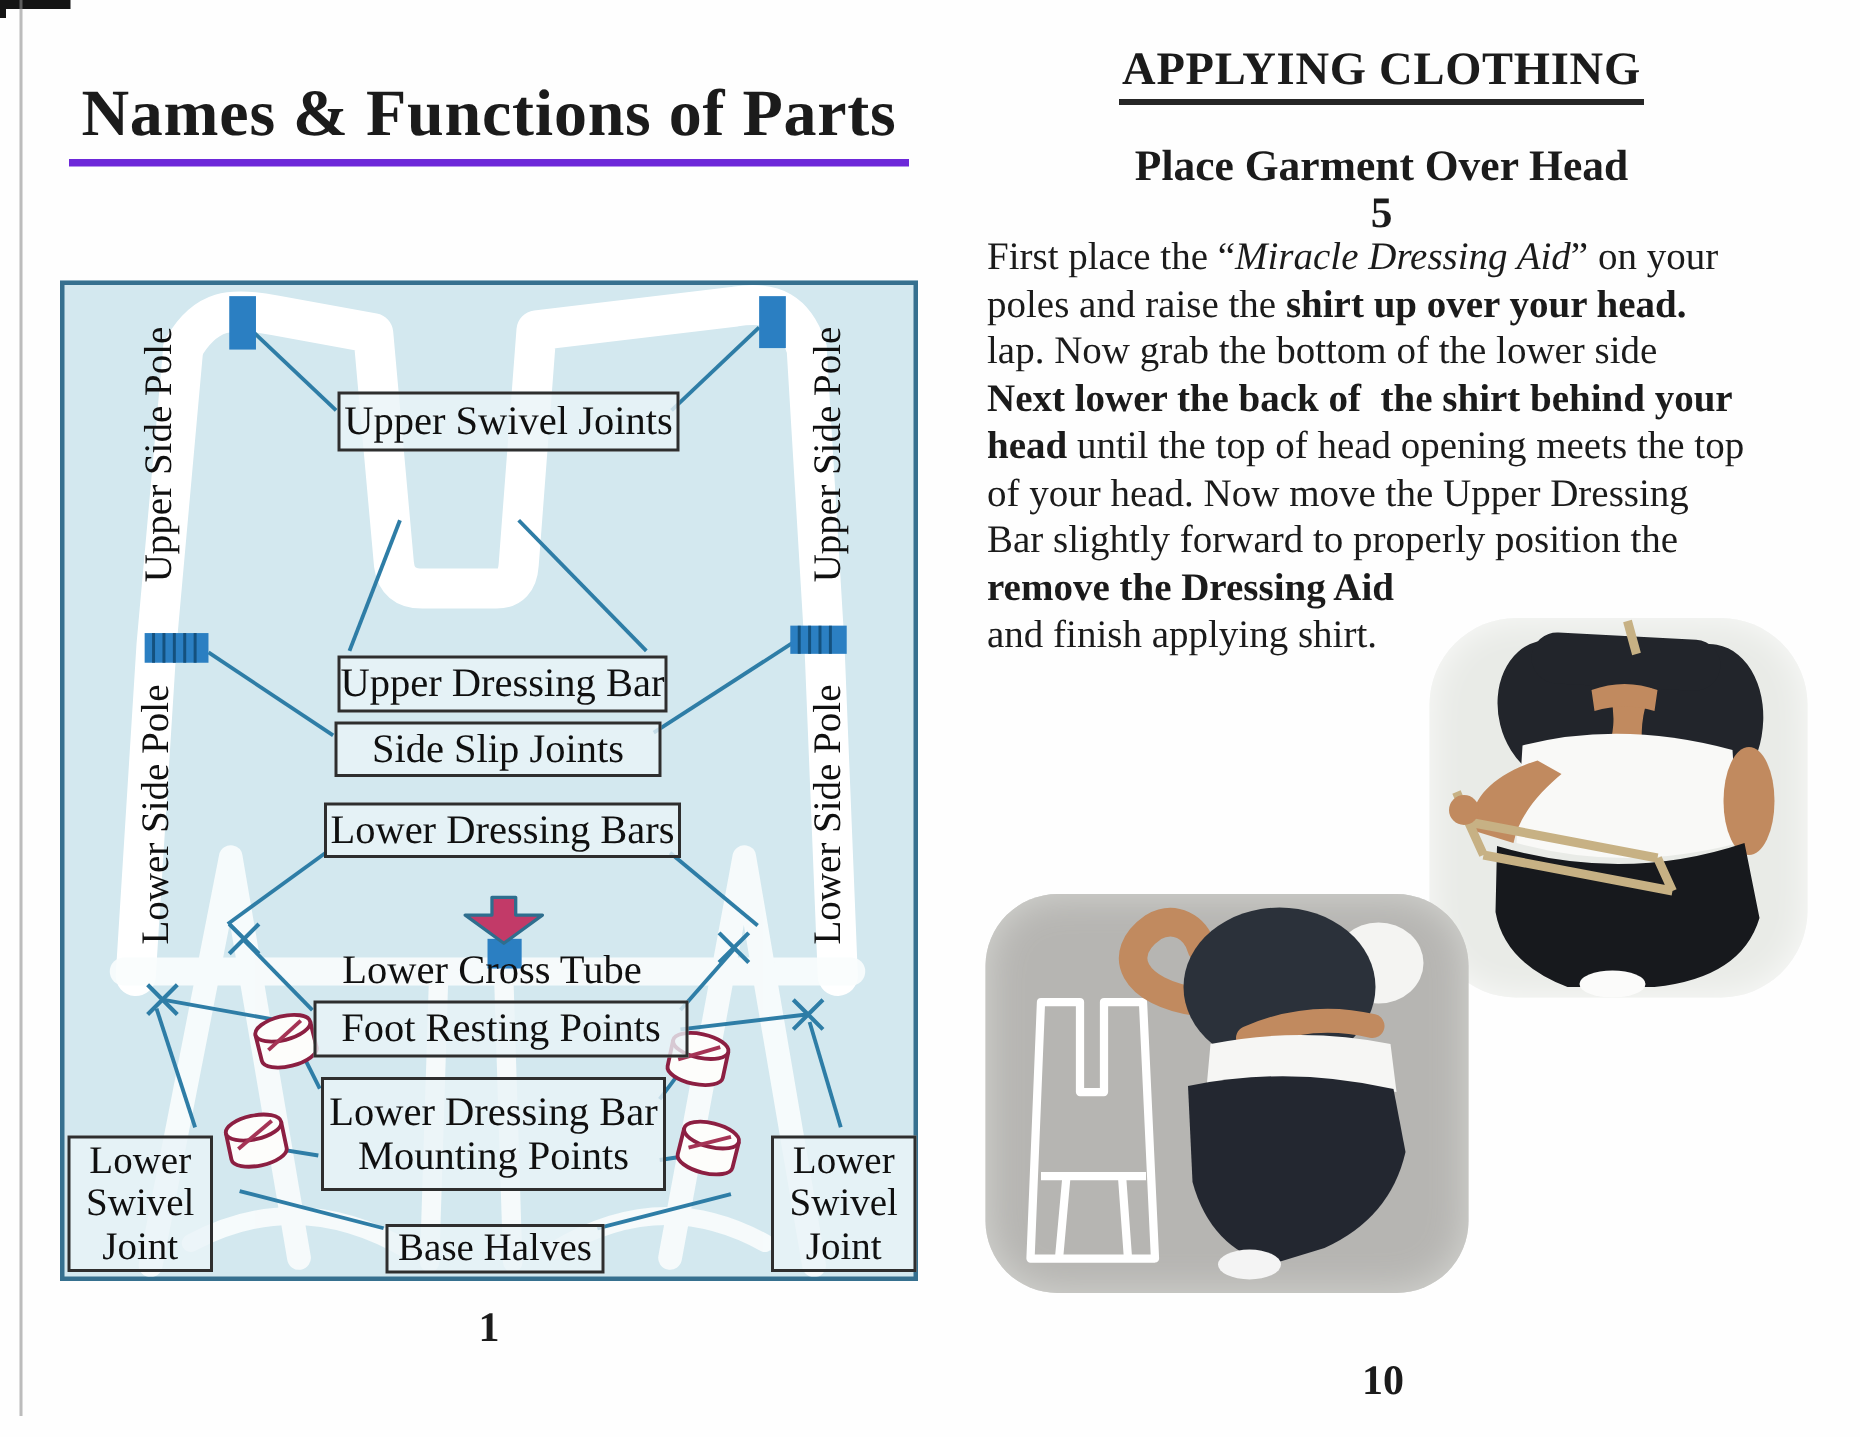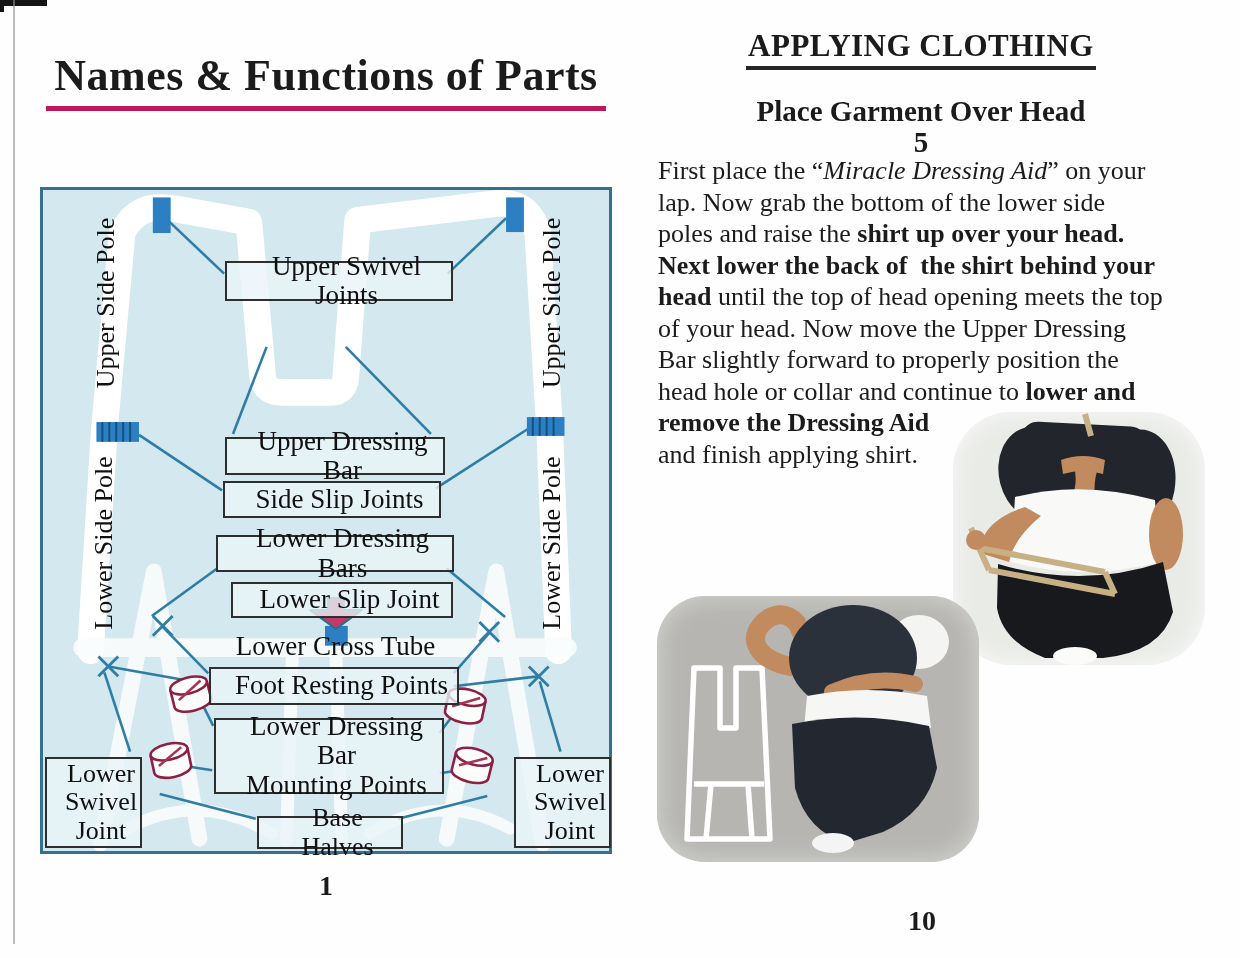--- a/index.html
+++ b/index.html
@@ -8,29 +8,29 @@
     font-family: "Liberation Serif", "DejaVu Serif", serif;
     background:#fefefe; color:#1b1b1b; position:relative; overflow:hidden;
   }
   .artifact-corner { position:absolute; left:0; top:0; width:47px; height:6px; background:#141414; }
   .artifact-corner2 { position:absolute; left:0; top:0; width:4px; height:12px; background:#141414; }
   .artifact-line { position:absolute; left:13px; top:0; width:2px; height:944px; background:#8f8f8f; opacity:.6; }
 
   
   .left-title-wrap { position:absolute; left:40px; top:50px; width:572px; text-align:center; }
   .left-title { display:inline-block; font-size:44px; font-weight:bold; letter-spacing:.5px;
-    border-bottom:5px solid #be185d; padding:0 8px 5px 8px; }
+    border-bottom:5px solid #6d28d9; padding:0 8px 5px 8px; }
 
   .diagram { position:absolute; left:40px; top:187px; width:572px; height:667px;
     background:#d3e8ef; border:3px solid #36708f; }
   .diagram svg.layer { position:absolute; left:0; top:0; width:100%; height:100%; }
 
   .dlabel { position:absolute; border:2px solid #2e2e2e; background:rgba(234,244,248,.8);
     display:flex; align-items:center; justify-content:center; text-align:center;
-    font-size:27px; line-height:1.08; color:#101010; white-space:pre-line;padding-left:15px; }
+    font-size:27px; line-height:1.08; color:#101010; white-space:pre-line; }
   .dlabel.noborder { border:none; background:transparent; }
   .vlabel { position:absolute; font-size:26px; color:#101010; text-align:center;
     transform:rotate(-90deg); width:184px; height:34px; line-height:34px; white-space:nowrap; }
 
   .page-num { position:absolute; font-size:28px; font-weight:bold; width:60px; text-align:center; }
 
   
   .r-title-wrap { position:absolute; left:655px; top:28px; width:532px; text-align:center; }
   .r-title { display:inline-block; font-size:31px; font-weight:bold; letter-spacing:.5px;
     border-bottom:4px solid #262626; padding:0 2px 2px 2px; }
@@ -158,21 +158,20 @@
 
   <div class="vlabel" style="left:-29px; top:96px;">Upper Side Pole</div>
   <div class="vlabel" style="left:417px; top:96px;">Upper Side Pole</div>
   <div class="vlabel" style="left:-31px; top:336px;">Lower Side Pole</div>
   <div class="vlabel" style="left:417px; top:336px;">Lower Side Pole</div>
 
   <div class="dlabel" style="left:182px; top:71px; width:228px; height:40px;">Upper Swivel Joints</div>
   <div class="dlabel" style="left:182px; top:247px; width:220px; height:38px;">Upper Dressing Bar</div>
   <div class="dlabel" style="left:180px; top:291px; width:218px; height:37px;">Side Slip Joints</div>
   <div class="dlabel" style="left:173px; top:345px; width:238px; height:37px;">Lower Dressing Bars</div>
-  <div class="dlabel" style="left:188px; top:392px; width:222px; height:36px;">Lower Slip Joint</div>
   <div class="dlabel noborder" style="left:154px; top:442px; width:262px; height:30px;">Lower Cross Tube</div>
   <div class="dlabel" style="left:166px; top:477px; width:250px; height:38px;">Foot Resting Points</div>
   <div class="dlabel" style="left:171px; top:528px; width:230px; height:76px;">Lower Dressing Bar
 Mounting Points</div>
   <div class="dlabel" style="left:214px; top:626px; width:146px; height:33px; font-size:26px;">Base Halves</div>
   <div class="dlabel" style="left:2px; top:567px; width:97px; height:91px; font-size:26px;">Lower
 Swivel
 Joint</div>
   <div class="dlabel" style="left:471px; top:567px; width:97px; height:91px; font-size:26px;">Lower
 Swivel
@@ -182,27 +181,26 @@
 <div class="page-num" style="left:296px; top:870px;">1</div>
 
 <div class="r-title-wrap">
   <span class="r-title">APPLYING CLOTHING</span>
 </div>
 <div class="r-sub">Place Garment Over Head</div>
 <div class="r-step">5</div>
 
 <div class="r-body">
     <div class="body-line"><span class="seg-n">First place the “</span><span class="seg-bi">Miracle Dressing Aid</span><span class="seg-n">” on your</span></div>
+    <div class="body-line"><span class="seg-n">poles and raise the </span><span class="seg-b">shirt up over your head.</span></div>
     <div class="body-line"><span class="seg-n">lap. Now grab the bottom of the lower side</span></div>
-    <div class="body-line"><span class="seg-n">poles and raise the </span><span class="seg-b">shirt up over your head.</span></div>
     <div class="body-line"><span class="seg-b">Next lower the back of  the shirt behind your</span></div>
     <div class="body-line"><span class="seg-b">head</span><span class="seg-n"> until the top of head opening meets the top</span></div>
     <div class="body-line"><span class="seg-n">of your head. Now move the Upper Dressing</span></div>
     <div class="body-line"><span class="seg-n">Bar slightly forward to properly position the</span></div>
-    <div class="body-line"><span class="seg-n">head hole or collar and continue to </span><span class="seg-b">lower and</span></div>
     <div class="body-line"><span class="seg-b">remove the Dressing Aid</span></div>
     <div class="body-line"><span class="seg-n">and finish applying shirt.</span></div>
   </div>
 
 <div class="photo photo-top">
   <svg viewBox="0 0 252 253">
     <circle cx="130" cy="58" r="25" fill="#c18a5f"></circle>
     <ellipse cx="84" cy="62" rx="38" ry="48" fill="#22252b" transform="rotate(-14 84 62)"></ellipse>
     <ellipse cx="182" cy="72" rx="40" ry="55" fill="#22252b" transform="rotate(10 182 72)"></ellipse>
     <rect x="68" y="12" width="126" height="34" rx="17" fill="#22252b" transform="rotate(3 130 29)"></rect>

